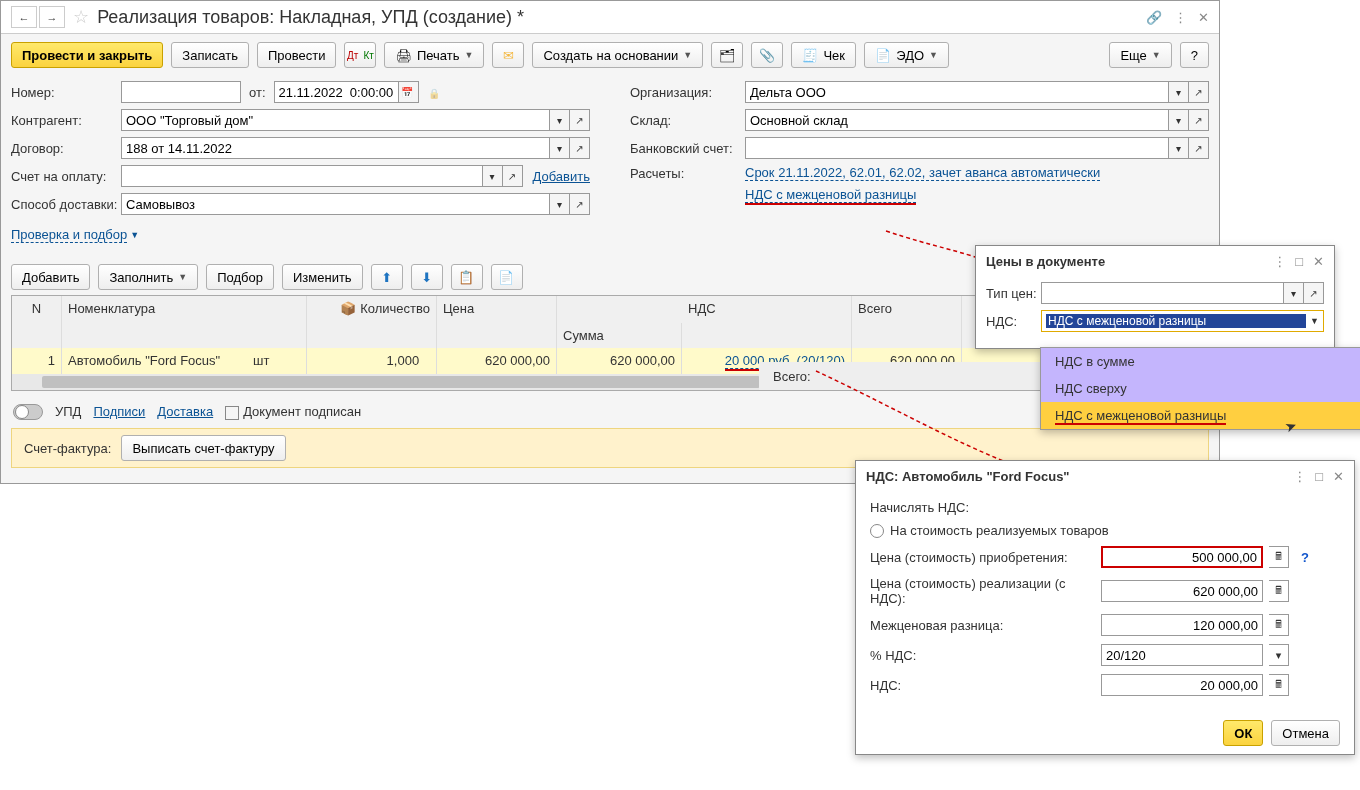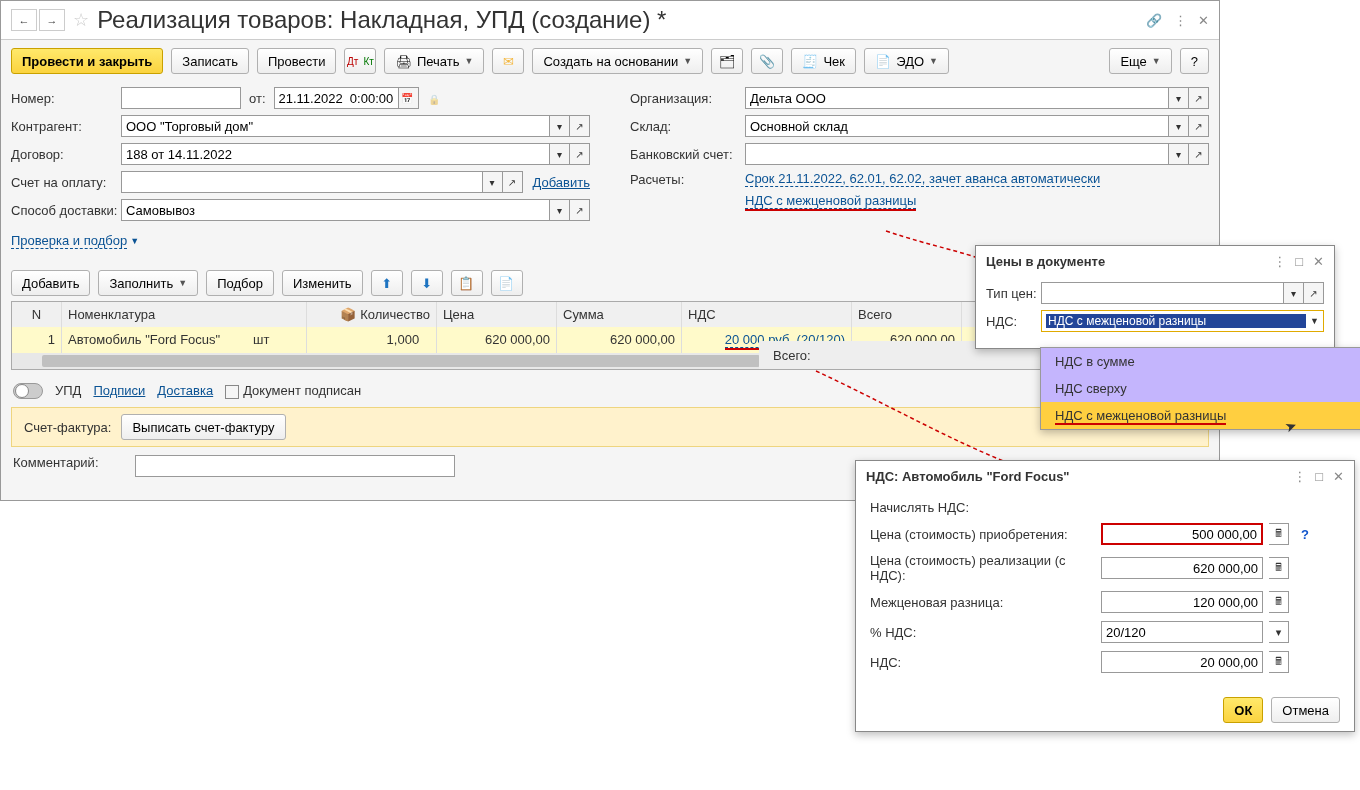--- a/index.html
+++ b/index.html
@@ -2,21 +2,21 @@
 <html><head>
 <meta charset="utf-8">
 <style>
 * { box-sizing: border-box; margin: 0; padding: 0; font-family: Arial, sans-serif; font-size: 13px; }
 body { background: #fff; color: #333; }
 .main-window { width: 1220px; background: #f5f5f5; border: 1px solid #999; position: relative; padding-bottom: 15px;}
 .titlebar { display: flex; align-items: center; padding: 5px 10px; background: #fff; border-bottom: 1px solid #ccc; }
 .nav-btns { display: flex; gap: 2px; }
 .nav-btn { width: 26px; height: 22px; border: 1px solid #ccc; background: #fff; text-align: center; line-height: 20px; cursor: pointer; font-size: 11px; }
 .star-icon { margin: 0 8px; color: #ccc; font-size: 18px; }
-.title-text { font-size: 24px; }
+.title-text { font-size: 18px; }
 .titlebar-right { margin-left: auto; display: flex; gap: 12px; align-items: center; color: #888;}
 .toolbar { display: flex; gap: 8px; padding: 8px 10px; background: #f5f5f5; flex-wrap: wrap; align-items: center;}
 .btn { height: 26px; padding: 0 10px; border: 1px solid #b0b0b0; background: linear-gradient(#fff,#eee); border-radius: 3px; cursor: pointer; display: inline-flex; align-items: center; gap: 5px; }
 .btn.primary { background: linear-gradient(#ffe96b,#fbd33f); border-color: #c9a100; font-weight: bold; }
 .btn.icon-only { width: 32px; padding: 0; justify-content: center; }
 .dropdown-caret { font-size: 9px; color: #555; }
 .form-area { padding: 5px 10px; }
 .form-cols { display: flex; gap: 40px; }
 .form-col { flex: 1; }
 .form-row { display: flex; align-items: center; margin-bottom: 6px; }
@@ -245,21 +245,21 @@
       <button class="btn icon-only arrow-down">⬇</button>
       <button class="btn icon-only">📋</button>
       <button class="btn icon-only">📄</button>
     </div>
     <div class="grid">
       <div class="grid-header">
         <div class="c-n">N</div>
         <div class="c-nomen">Номенклатура</div>
         <div class="c-qty"><span>📦</span>&nbsp;<span>Количество</span></div>
         <div class="c-price" style="text-align:left;">Цена</div>
-        <div class="c-sum" style="text-align:left;">Сумма</div>
+        <div class="c-sum" style="text-align:left;margin-top:27px;">Сумма</div>
         <div class="c-vat" style="text-align:left;">НДС</div>
         <div class="c-total" style="text-align:left;">Всего</div>
       </div>
       <div class="grid-row">
         <div class="c-n" style="text-align:right;">1</div>
         <div class="c-nomen">Автомобиль "Ford Focus"</div>
         <div class="c-qty"><span>1,000</span>&nbsp;&nbsp;&nbsp;<span style="float:left;margin-left:-60px;">шт</span></div>
         <div class="c-price">620 000,00</div>
         <div class="c-sum">620 000,00</div>
         <div class="c-vat">
@@ -287,24 +287,20 @@
       <span>руб.</span>
       <span>в т.ч.</span>
     </div>
   </div>
 
   <div class="bottom-row2">
     <span>Счет-фактура:</span>
     <button class="btn" style="margin-left:10px;">Выписать счет-фактуру</button>
   </div>
 
-  <div class="bottom-row">
-    <span style="width:110px;">Комментарий:</span>
-    <input class="input-text" style="width: 320px;">
-  </div>
 
   <svg class="arrow-overlay" width="1220" height="540">
     <path class="red-dash-arrow" d="M 885,230 C 930,245 960,250 985,260"></path>
     <polygon points="982,255 992,262 980,265" fill="#c00"></polygon>
     <path class="red-dash-arrow" d="M 815,370 C 880,400 950,440 1015,465"></path>
     <polygon points="1010,460 1022,467 1008,470" fill="#c00"></polygon>
   </svg>
 </div>
 
 <div class="float-panel price-panel">
@@ -347,20 +343,24 @@
     <span>НДС: Автомобиль "Ford Focus"</span>
     <div class="actions">
       <span class="kebab">⋮</span>
       <span>□</span>
       <span>✕</span>
     </div>
   </div>
   <div class="vat-body">
     <div style="margin-bottom:8px;">Начислять НДС:</div>
     <div class="vat-row">
+      <span class="radio"></span>
+      <span>На стоимость реализуемых товаров</span>
+    </div>
+    <div class="vat-row">
       <span class="vat-label">Цена (стоимость) приобретения:</span>
       <input class="vat-input red" value="500 000,00" style="">
       <span class="cal-btn">🖩</span>
       <span class="help">?</span>
     </div>
     <div class="vat-row">
       <span class="vat-label">Цена (стоимость) реализации (с НДС):</span>
       <input class="vat-input" value="620 000,00" style="">
       <span class="cal-btn">🖩</span>
     </div>

